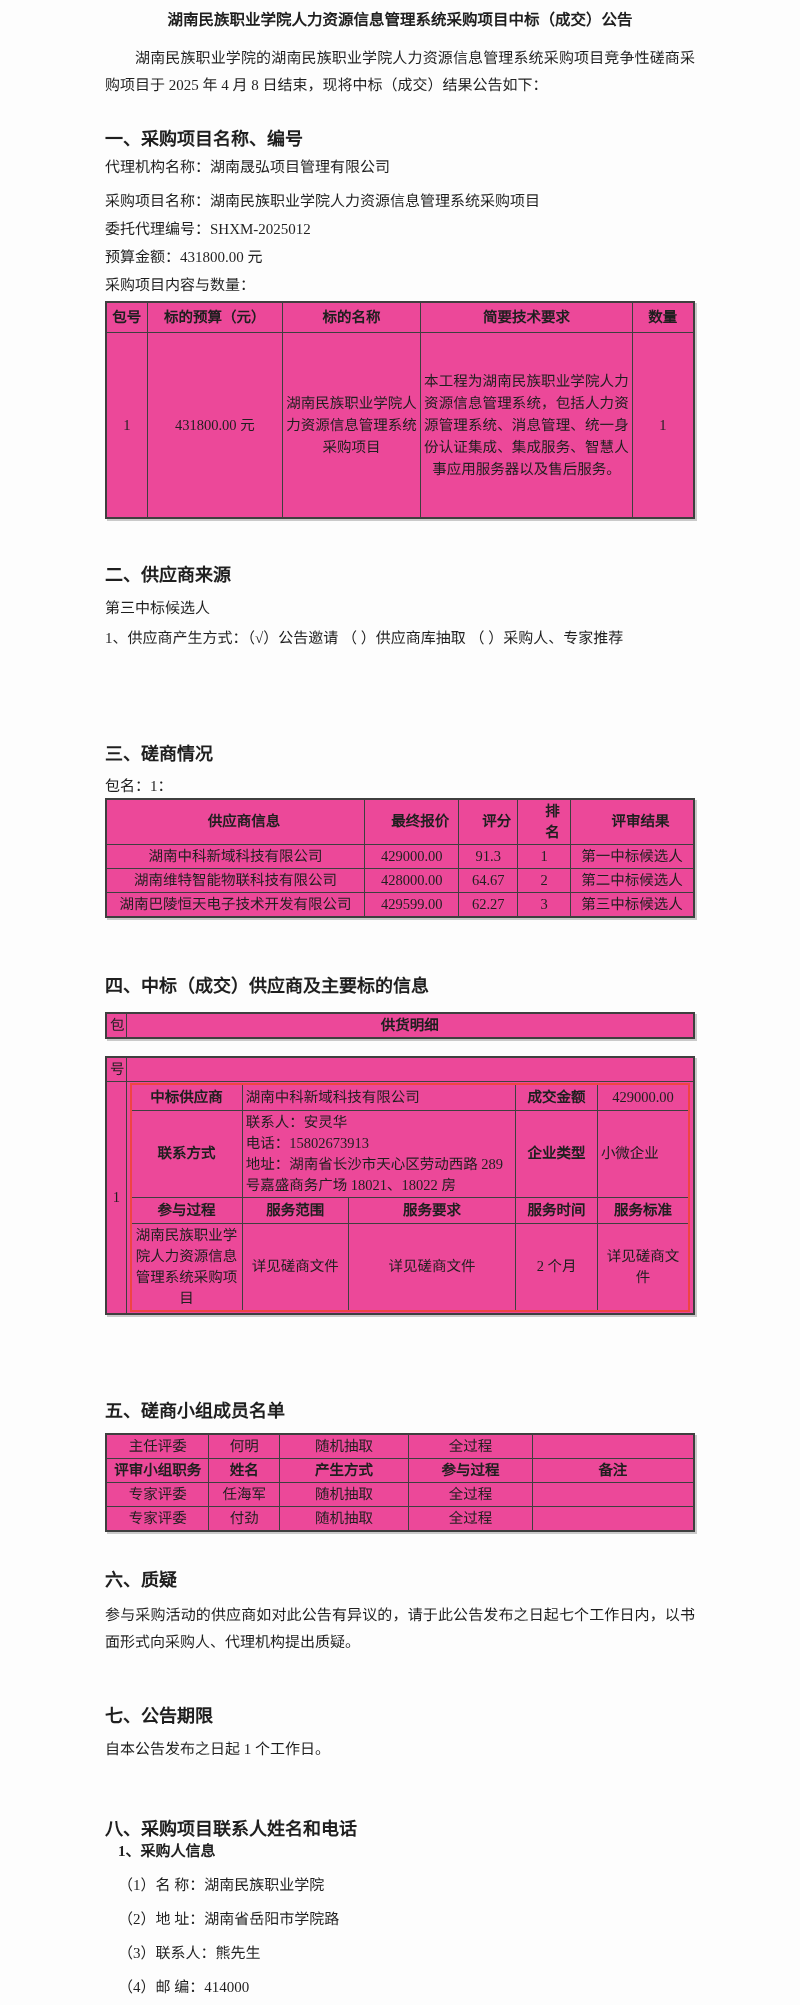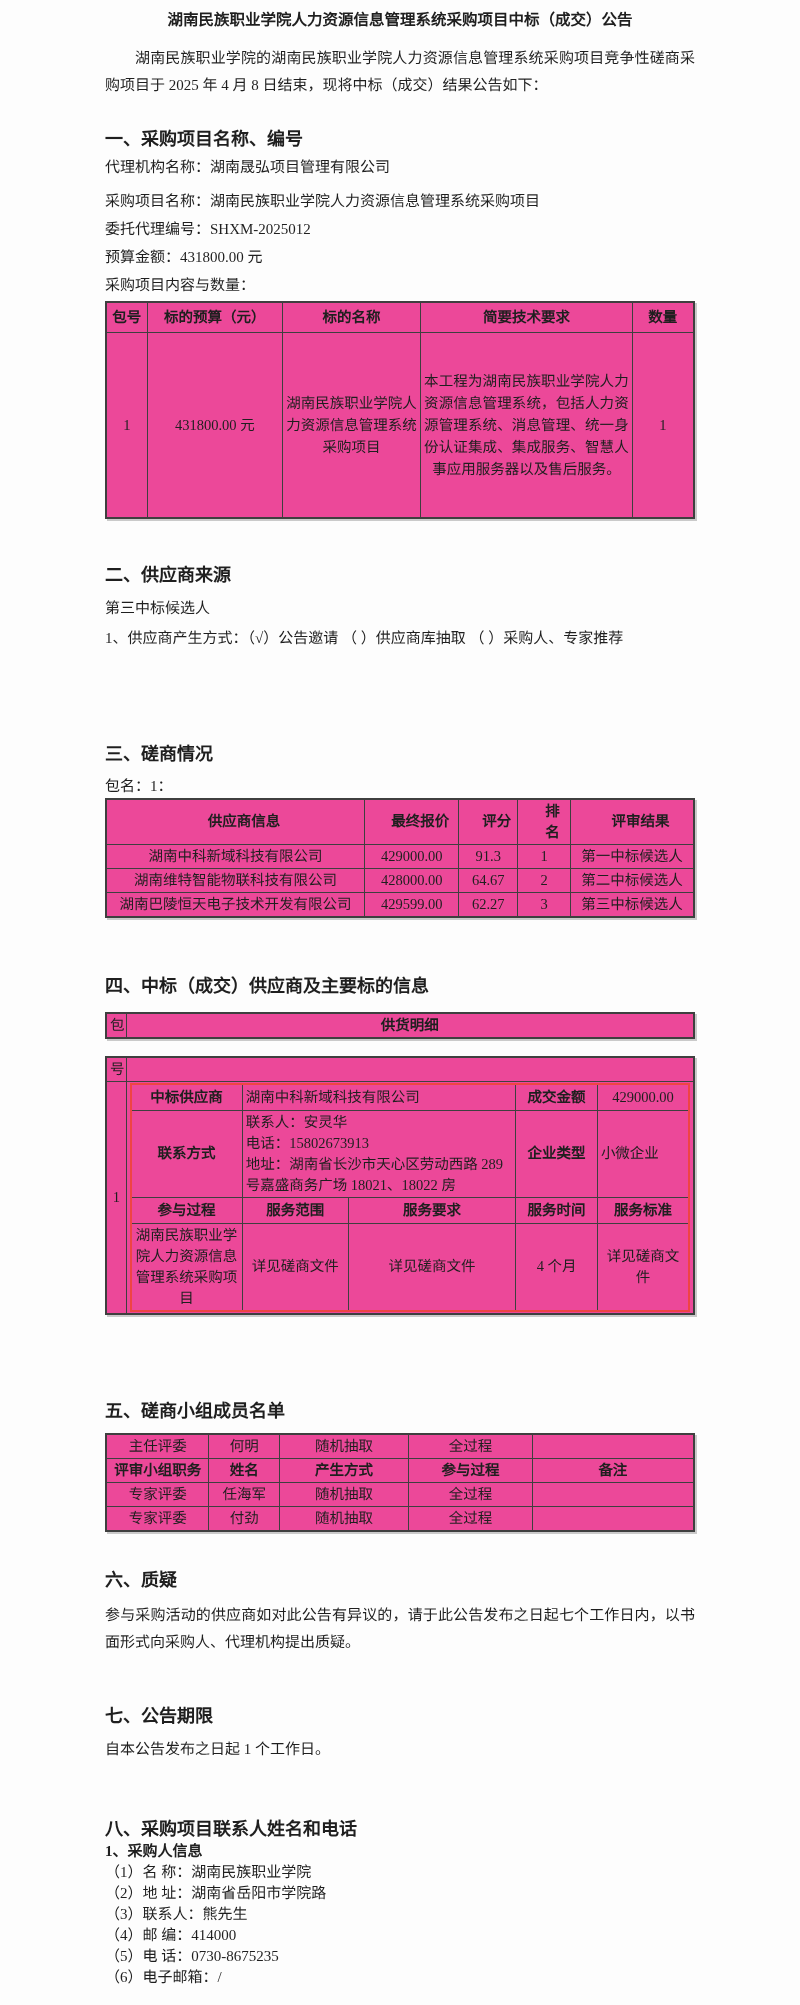--- a/index.html
+++ b/index.html
@@ -80,21 +80,21 @@
     margin:14px 0 0 0;
     line-height:26px;
     text-align:justify;
   }
   .body-par{
     margin:12px 0 0 0;
     line-height:27px;
     text-align:justify;
   }
   .contact-line{text-align:left;line-height:21px;}
-  .c-items p{margin:0;line-height:21px;}
+  .c-items p{margin:13px;line-height:21px;}
   .sub-h{font-weight:bold;margin:0;line-height:22px;}
 </style>
 </head>
 <body>
 
 <div class="doc">
 
   <h1 class="title">湖南民族职业学院人力资源信息管理系统采购项目中标（成交）公告</h1>
 
   <p class="intro">湖南民族职业学院的湖南民族职业学院人力资源信息管理系统采购项目竞争性磋商采购项目于 2025 年 4 月 8 日结束，现将中标（成交）结果公告如下：</p>
@@ -235,21 +235,21 @@
             <td class="b" style="height:23px;">参与过程</td>
             <td class="b">服务范围</td>
             <td class="b">服务要求</td>
             <td class="b">服务时间</td>
             <td class="b">服务标准</td>
           </tr>
           <tr>
             <td style="height:84px;">湖南民族职业学院人力资源信息管理系统采购项目</td>
             <td>详见磋商文件</td>
             <td>详见磋商文件</td>
-            <td>4 个月</td>
+            <td>2 个月</td>
             <td>详见磋商文件</td>
           </tr>
         </tbody>
             </table>
       </td>
     </tr>
   </tbody>
     </table>
 
   <h2 class="sec-h" style="margin-top:86px;">五、磋商小组成员名单</h2>

